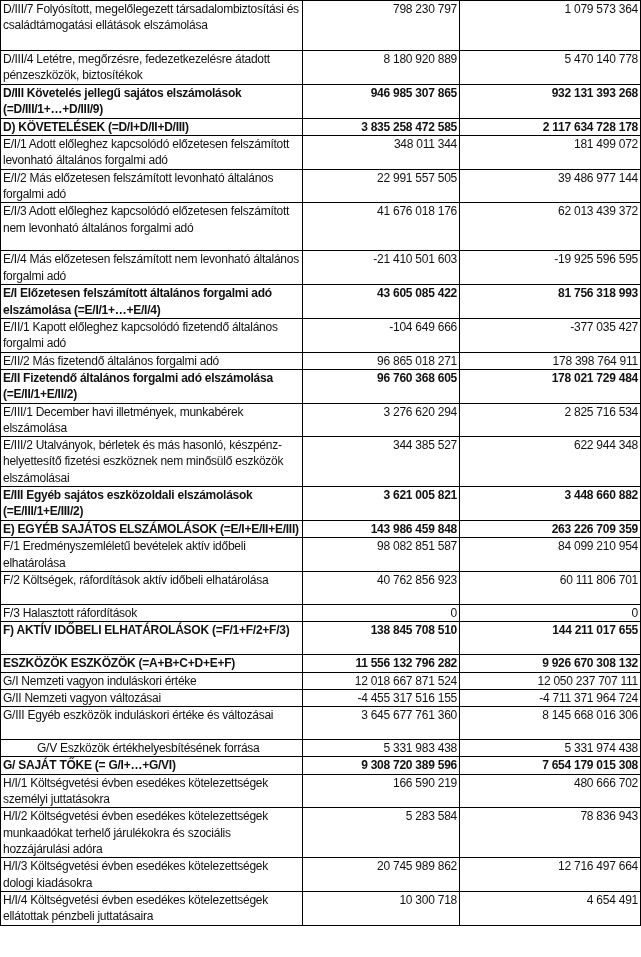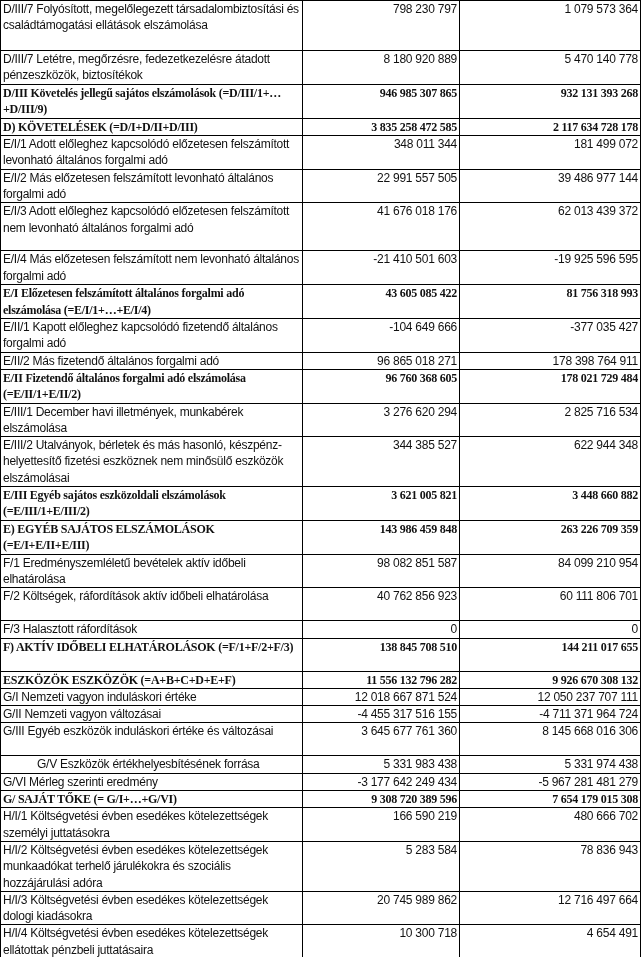--- a/index.html
+++ b/index.html
@@ -20,39 +20,39 @@
   #sheet td {
     border: 1.5px solid #000;
     padding: 0 2px 0 2px;
     vertical-align: top;
     line-height: 16.3px;
     overflow: hidden;
     white-space: normal;
   }
   #sheet td.label { text-align: left; }
   #sheet td.num { text-align: right; white-space: nowrap; }
-  #sheet tr.bold td { font-weight: bold; font-family: Liberation Serif, serif; }
+  #sheet tr.bold td { font-weight: bold; }
 </style>
 </head>
 <body>
 
 <table id="sheet">
   <colgroup>
       <col class="c1">
       <col class="c2">
       <col class="c3">
     </colgroup>
   <tbody id="sheet-body">
       <tr style="height: 50px;">
         <td class="label" style="height: 49px; max-height: 49px; margin-top: 38px;">D/III/7 Folyósított, megelőlegezett társadalombiztosítási és családtámogatási ellátások elszámolása</td>
         <td class="num" style="height: 49px; max-height: 49px;">798 230 797</td>
         <td class="num" style="height: 49px; max-height: 49px;">1 079 573 364</td>
       </tr>
       <tr style="height: 33px;">
-        <td class="label" style="height: 32px; max-height: 32px;">D/III/7 Letétre, megőrzésre, fedezetkezelésre átadott pénzeszközök, biztosítékok</td>
+        <td class="label" style="height: 32px; max-height: 32px;">D/III/4 Letétre, megőrzésre, fedezetkezelésre átadott pénzeszközök, biztosítékok</td>
         <td class="num" style="height: 32px; max-height: 32px;">8 180 920 889</td>
         <td class="num" style="height: 32px; max-height: 32px;">5 470 140 778</td>
       </tr>
       <tr class="bold" style="height: 34px;">
         <td class="label" style="height: 33px; max-height: 33px;">D/III Követelés jellegű sajátos elszámolások (=D/III/1+…+D/III/9)</td>
         <td class="num" style="height: 33px; max-height: 33px;">946 985 307 865</td>
         <td class="num" style="height: 33px; max-height: 33px;">932 131 393 268</td>
       </tr>
       <tr class="bold" style="height: 16px;">
         <td class="label" style="height: 15px; max-height: 15px;">D) KÖVETELÉSEK  (=D/I+D/II+D/III)</td>
@@ -157,25 +157,20 @@
       <tr style="height: 33px;">
         <td class="label" style="height: 32px; max-height: 32px;">G/III Egyéb eszközök induláskori értéke és változásai</td>
         <td class="num" style="height: 32px; max-height: 32px;">3 645 677 761 360</td>
         <td class="num" style="height: 32px; max-height: 32px;">8 145 668 016 306</td>
       </tr>
       <tr style="height: 16px;">
         <td class="label" style="height: 15px; max-height: 15px; padding-left: 36px;">G/V Eszközök értékhelyesbítésének forrása</td>
         <td class="num" style="height: 15px; max-height: 15px;">5 331 983 438</td>
         <td class="num" style="height: 15px; max-height: 15px;">5 331 974 438</td>
       </tr>
-      <tr style="height: 17px;">
-        <td class="label" style="height: 16px; max-height: 16px;">G/VI Mérleg szerinti eredmény</td>
-        <td class="num" style="height: 16px; max-height: 16px;">-3 177 642 249 434</td>
-        <td class="num" style="height: 16px; max-height: 16px;">-5 967 281 481 279</td>
-      </tr>
       <tr class="bold" style="height: 16px;">
         <td class="label" style="height: 15px; max-height: 15px;">G/ SAJÁT TŐKE  (= G/I+…+G/VI)</td>
         <td class="num" style="height: 15px; max-height: 15px;">9 308 720 389 596</td>
         <td class="num" style="height: 15px; max-height: 15px;">7 654 179 015 308</td>
       </tr>
       <tr style="height: 33px;">
         <td class="label" style="height: 32px; max-height: 32px; margin-top: 29px;">H/I/1 Költségvetési évben esedékes kötelezettségek személyi juttatásokra</td>
         <td class="num" style="height: 32px; max-height: 32px;">166 590 219</td>
         <td class="num" style="height: 32px; max-height: 32px;">480 666 702</td>
       </tr>

